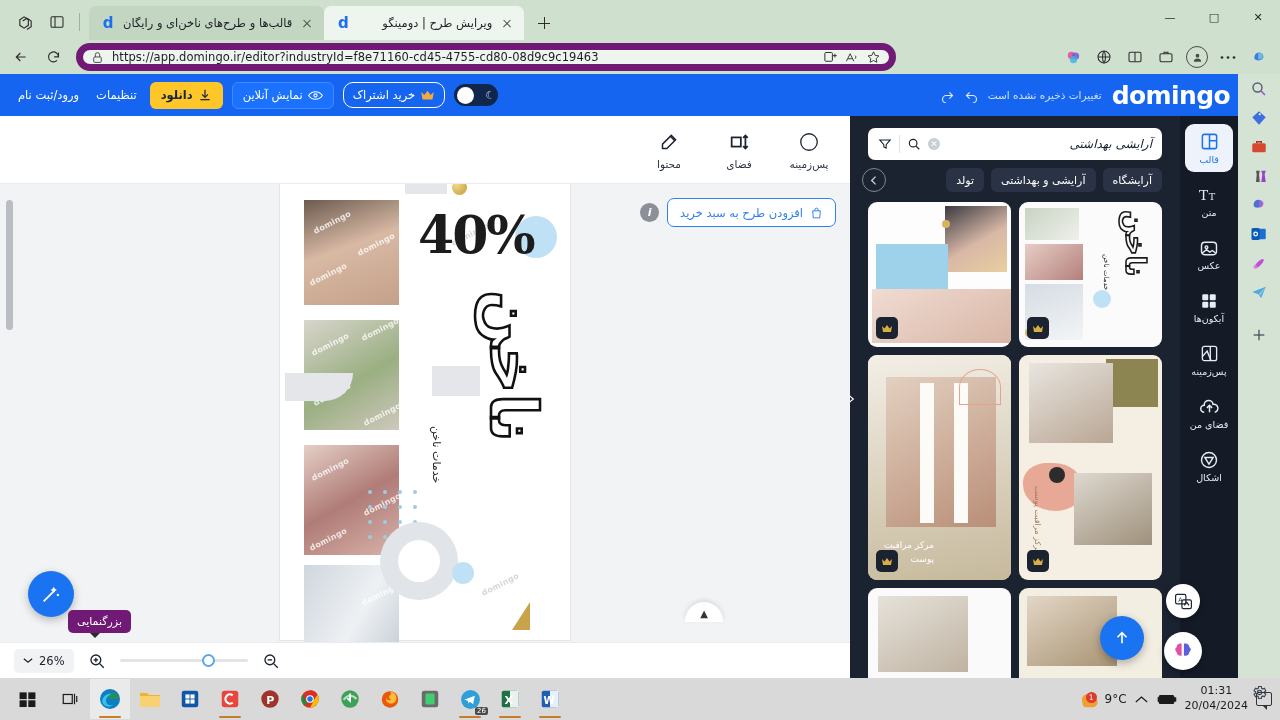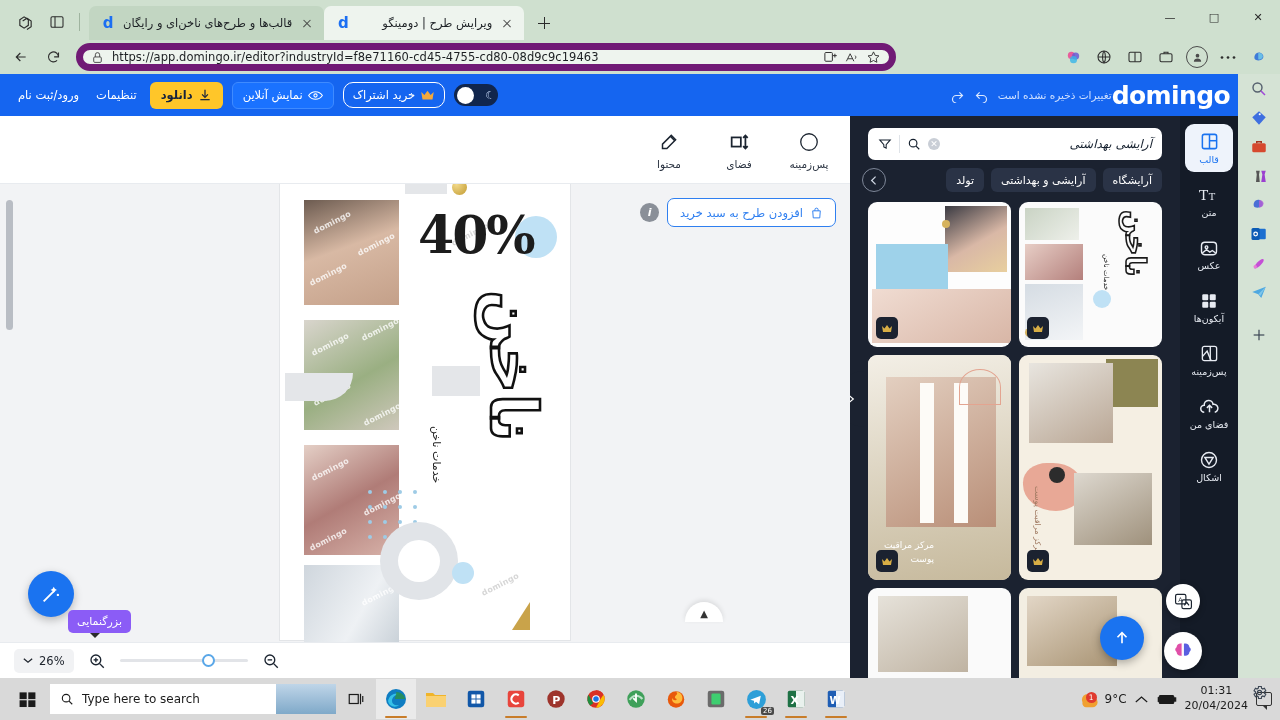--- a/index.html
+++ b/index.html
@@ -78,21 +78,21 @@
   .rail-sep { width: 22px; height: 1px; background: #a9bda9; margin: 2px 0; }
 
   
   .app-header {
     position: absolute; top: 74px; left: 0; width: 1238px; height: 42px;
     background: #1565f0; display: flex; align-items: center; padding: 0 8px 0 14px;
     direction: rtl;
   }
   .logo { font-size: 25px; font-weight: 700; color: #fff; letter-spacing: -0.6px; line-height: 1;
     font-family: "DejaVu Sans", sans-serif; }
-  .unsaved { font-size: 10.5px; color: #cfe0ff; }
+  .unsaved { font-size: 10.5px; color: #cfe0ff; margin-right: 10px; }
   .hdr-arrow { color: #dbe8ff; font-size: 15px; margin-right: 9px; }
   .hdr-right-group { margin-right: auto; display: flex; align-items: center; gap: 9px; }
   .toggle-dark {
     width: 44px; height: 22px; border-radius: 12px; background: #11264d;
     display: flex; align-items: center; justify-content: space-between; padding: 0 3px; position: relative;
   }
   .toggle-dark .knob { width: 17px; height: 17px; border-radius: 50%; background: #fff; }
   .toggle-dark .moon { color: #cfe0ff; font-size: 11px; }
   .btn-sub {
     height: 26px; border: 1.2px solid #ffffff; border-radius: 10px; color: #fff;
@@ -165,21 +165,21 @@
     display: flex; align-items: flex-end; justify-content: center; padding-bottom: 3px; color: #333; font-size: 10px;
   }
   .canvas-vscroll { position: absolute; left: 6px; top: 16px; width: 7px; height: 130px; background: #b9bdc4; border-radius: 4px; }
 
   .fab-magic {
     position: absolute; left: 28px; top: 387px; width: 46px; height: 46px; border-radius: 50%;
     background: #1a73f0; display: flex; align-items: center; justify-content: center;
     box-shadow: 0 3px 8px rgba(0,0,0,.25); color: #fff; font-size: 19px; z-index: 9;
   }
   .tooltip-zoom {
-    position: absolute; left: 68px; top: 426px; background: #8b5cf6; color: #fff;
+    position: absolute; left: 68px; top: 426px; background: #701a75; color: #fff;
     font-size: 11px; padding: 5px 9px; border-radius: 5px; z-index: 9; direction: rtl;
   }
   .tooltip-zoom::after {
     content: ""; position: absolute; left: 22px; bottom: -5px; border-left: 5px solid transparent;
     border-right: 5px solid transparent; border-top: 5px solid #2b2b2b;
   }
 
   
   .zoombar {
     position: absolute; top: 642px; left: 0; width: 850px; height: 36px;
@@ -877,28 +877,20 @@
 
   <div class="taskbar">
     <div class="start-btn">
       <svg width="19" height="19" viewBox="0 0 24 24" fill="#1b1b1b">
         <rect x="2" y="3" width="9" height="8.5"></rect>
           <rect x="13" y="3" width="9" height="8.5"></rect>
           <rect x="2" y="13" width="9" height="8.5"></rect>
           <rect x="13" y="13" width="9" height="8.5"></rect>
       </svg>
     </div>
-    <div class="tb-search">
-      <svg width="14" height="14" viewBox="0 0 24 24" fill="none" stroke="#1b1b1b" stroke-width="1.9">
-          <circle cx="10.5" cy="10.5" r="6.5"></circle>
-          <line x1="15.5" y1="15.5" x2="21" y2="21"></line>
-        </svg>
-      <span class="tb-search-text">Type here to search</span>
-      <span style="position:absolute; right:0; top:0; width:60px; height:30px; background:linear-gradient(180deg,#bfd5e8,#7fa9c9);"></span>
-    </div>
     <div class="tb-icon">
       <svg width="18" height="18" viewBox="0 0 24 24" fill="none" stroke="#1b1b1b" stroke-width="1.6">
           <rect x="3" y="6" width="12" height="12"></rect>
           <line x1="18" y1="5" x2="18" y2="19"></line>
           <line x1="21" y1="8" x2="21" y2="16"></line>
         </svg>
     </div>
 
     <div class="tb-icon running" style="background:#eaeaea;">
       <svg width="24" height="24" viewBox="0 0 24 24">

